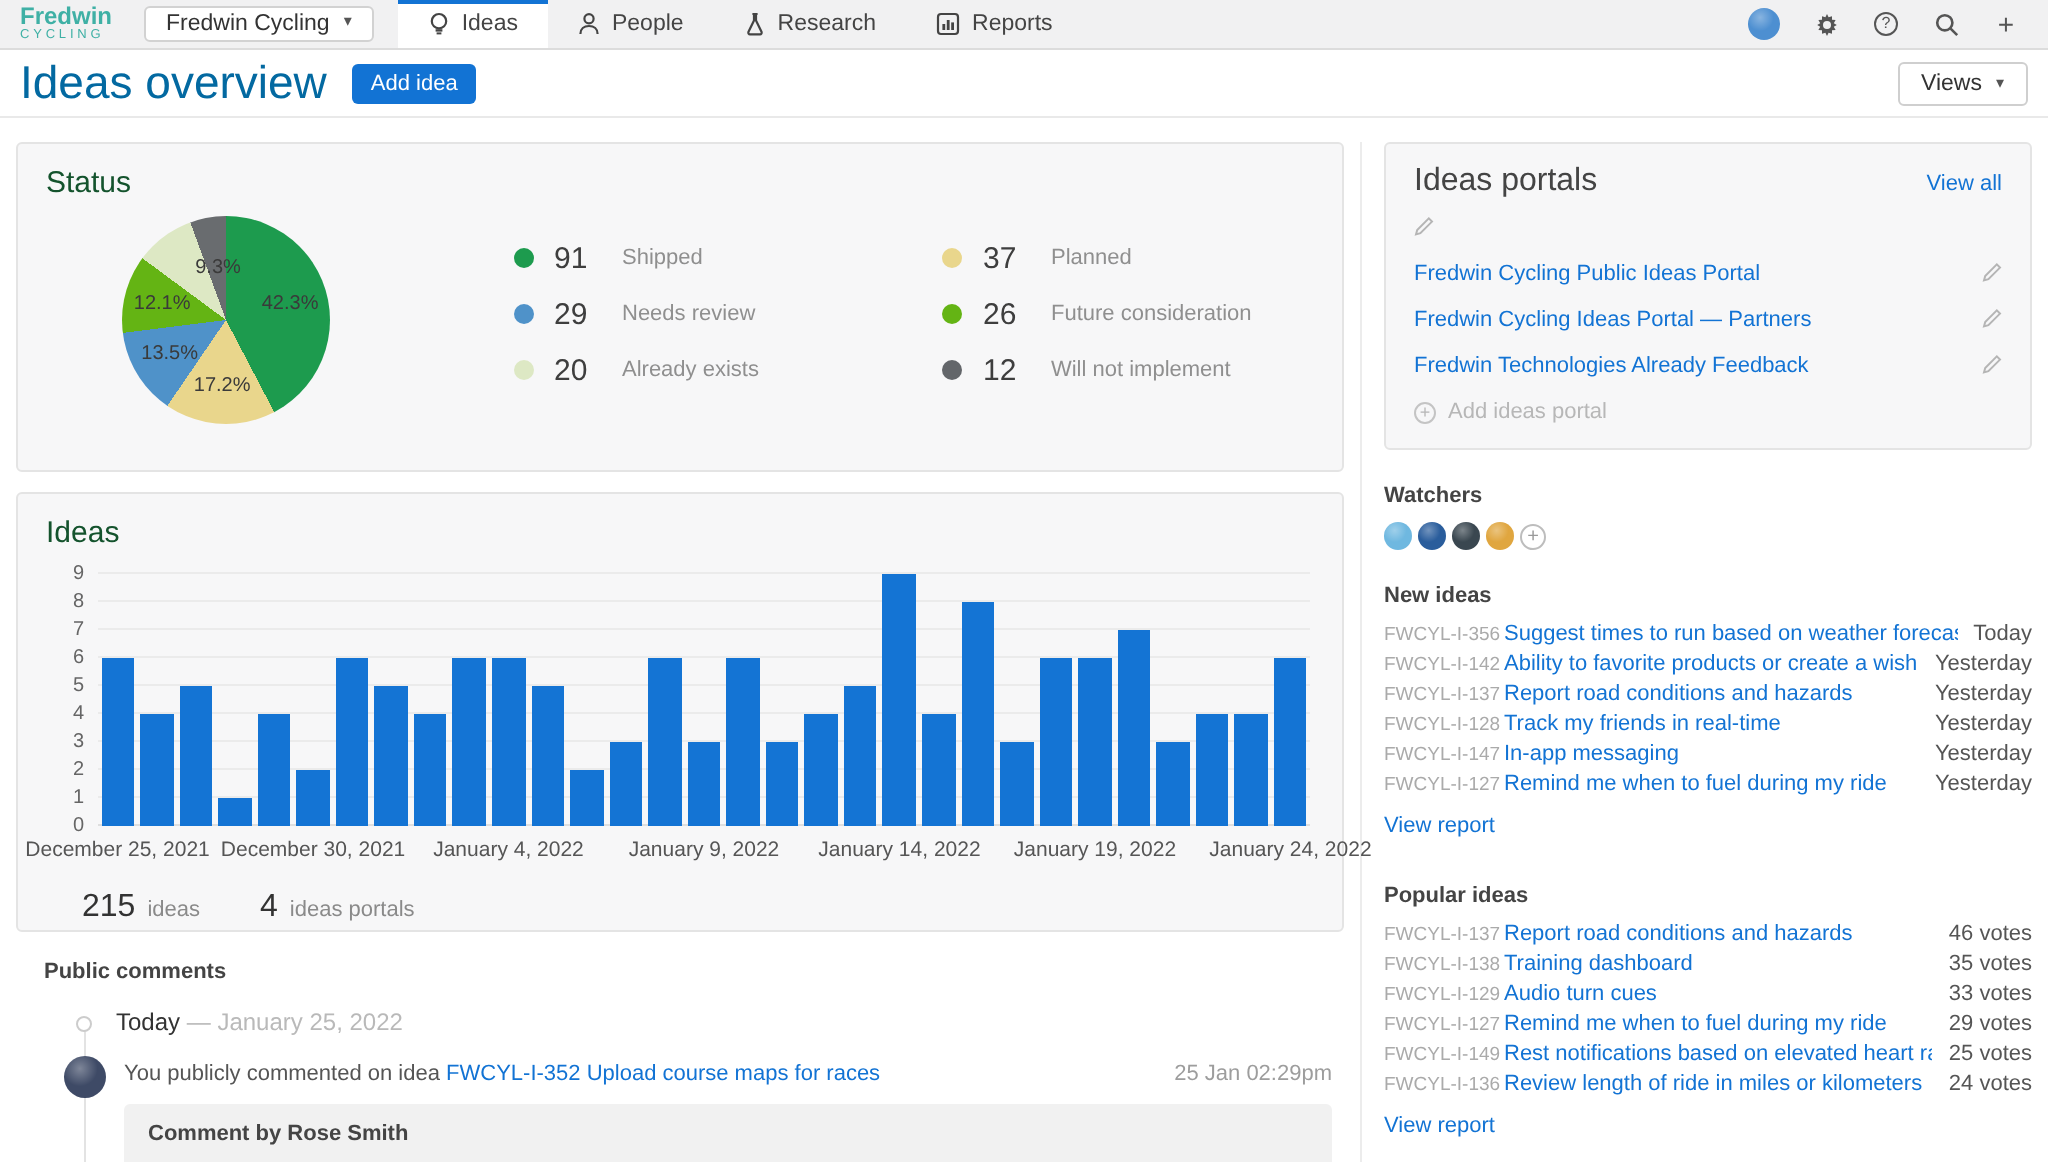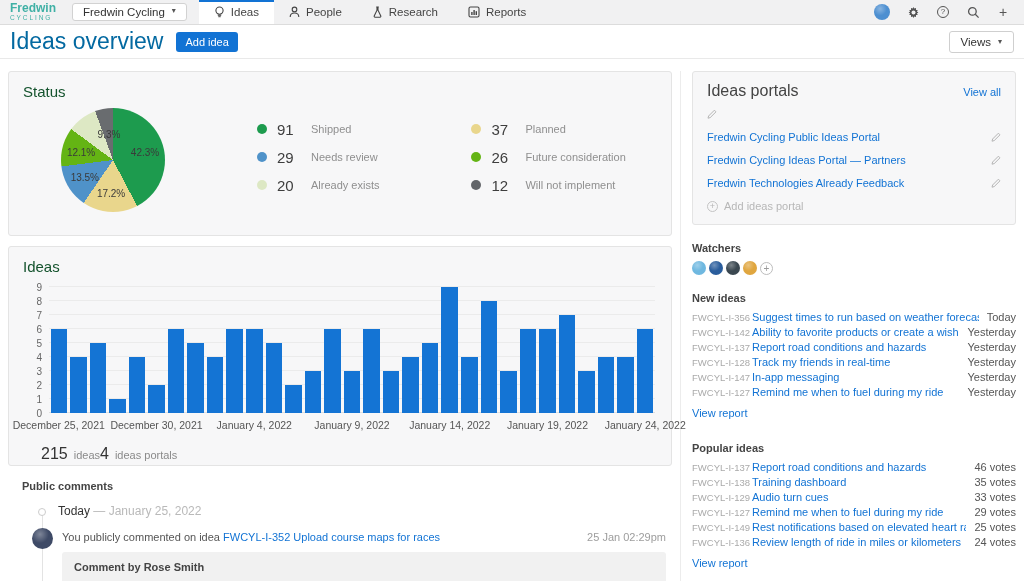--- a/index.html
+++ b/index.html
@@ -57,21 +57,21 @@
 
   
   .ideas-card { height:220px; padding:11px 14px; margin-bottom:14px; }
   .chart { position:relative; height:166px; margin-top:4px; }
   .plot { position:absolute; left:26px; right:2px; top:8px; bottom:32px; }
   .gridline { position:absolute; left:0; right:0; height:1px; background:#ebebeb; }
   .gridline.zero { background:#dedede; }
   .bar { position:absolute; bottom:0; background:#1474d4; }
   .y-label { position:absolute; right:100%; margin-right:7px; font-size:10px; color:#666; transform:translateY(-50%); }
   .x-label { position:absolute; top:calc(100% + 6px); font-size:10.5px; color:#555; transform:translateX(-50%); white-space:nowrap;text-align:right; }
-  .summary { display:flex; margin:0 0 0 18px; align-items:baseline; }
+  .summary { display:flex; gap:30px; margin:0 0 0 18px; align-items:baseline; }
   .summary-item { display:flex; gap:6px; align-items:baseline; }
   .summary-value { font-size:16px; color:#333; }
   .summary-label { font-size:11px; color:#8a8a8a; }
 
   
   .comments-sec { padding-left:14px; }
   .sec-title { font-size:11px; font-weight:bold; color:#444; }
   .timeline { position:relative; margin-top:12px; padding-bottom:20px; }
   .timeline::before { content:""; position:absolute; left:20px; top:8px; bottom:0; width:1px; background:#e3e3e3; }
   .tl-dot { position:absolute; left:16px; top:4px; width:8px; height:8px; border:1px solid #ccc; border-radius:50%; background:#fff; }

